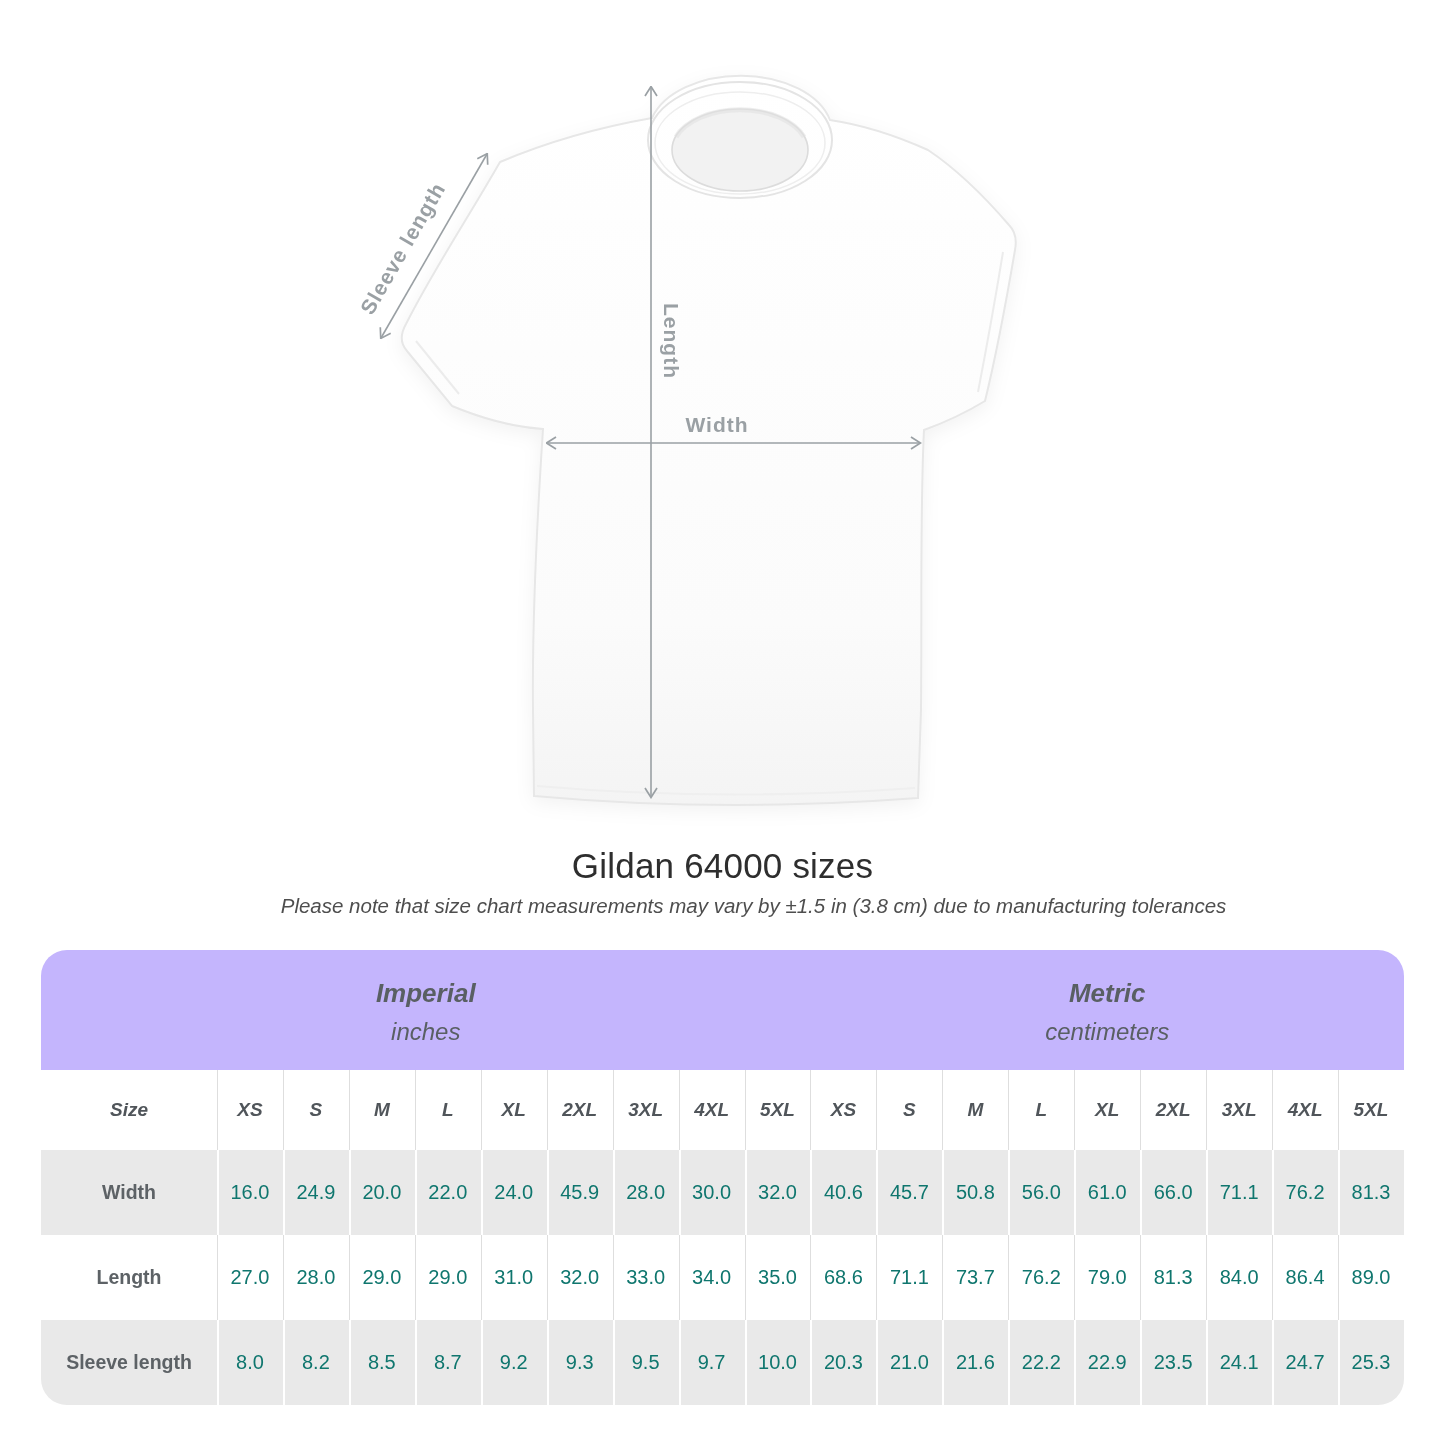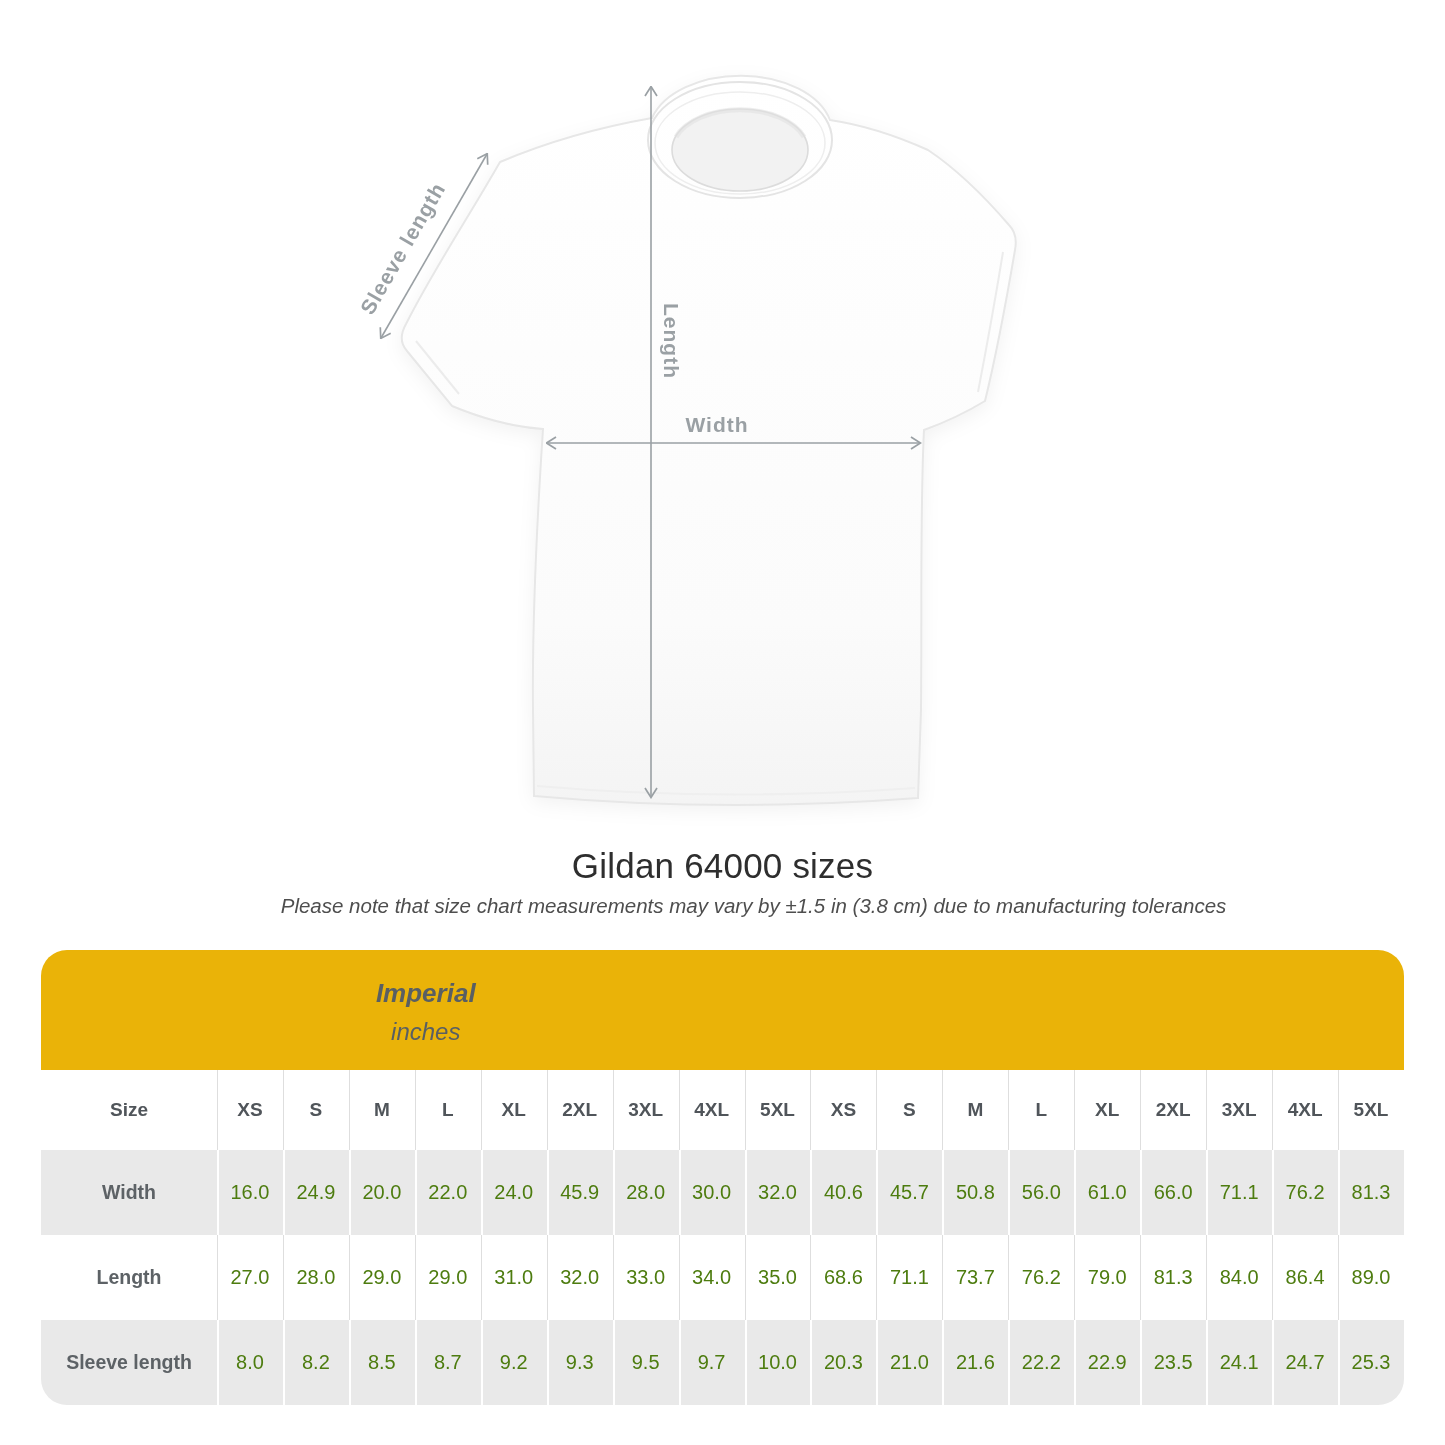--- a/index.html
+++ b/index.html
@@ -22,36 +22,36 @@
     text-align:center; font-size:20.5px; font-style:italic; color:#4e4e4e; margin:0;padding-left:31px;
   }
 
   
   .tbl {
     position:absolute; top:950px; left:41px; width:1363px; height:455px;
     border-radius:26px; overflow:hidden;
   }
   .band-row {
     display:grid; grid-template-columns: calc(176px + (100% - 176px) / 2) 1fr;
-    height:120px; background:#eab308;
+    height:120px; background:#c4b5fd;
   }
   .band-cell { display:flex; flex-direction:column; align-items:center; justify-content:center; gap:9px; padding-top:4px; }
   .band-title { font-size:26px; font-weight:bold; font-style:italic; color:#595f63; }
   .band-sub   { font-size:24px; font-style:italic; color:#595f63; }
 
   .row { display:grid; grid-template-columns: 176px repeat(18, 1fr); }
   .size-row { height:80px; background:#ffffff; }
   .data-row { height:85px; }
   .data-row.gray  { background:#e9e9e9; }
   .data-row.white { background:#ffffff; }
 
   .cell { display:flex; align-items:center; justify-content:center; }
-  .size-label, .size-head { font-size:19px; font-weight:bold; color:#50555a; }
+  .size-label, .size-head { font-size:19px; font-weight:bold; color:#50555a;font-style:italic; }
   .row-label { font-size:19.5px; font-weight:bold; color:#5d6266; }
-  .value { font-size:20px; color:#4d7c0f; }
+  .value { font-size:20px; color:#0f766e; }
 
   .size-row .size-head { box-shadow: inset 1px 0 0 #dedede; }
   .data-row.white .value { box-shadow: inset 1px 0 0 #dedede; }
   .data-row.gray  .value { box-shadow: inset 2px 0 0 #ffffff; }
 
   
   .ann-label { font-size:21px; font-weight:bold; fill:#9aa0a4; letter-spacing:1px; }
 </style>
 </head>
 <body>
@@ -114,20 +114,24 @@
 
   <h1 class="chart-title">Gildan 64000 sizes</h1>
   <p class="chart-note">Please note that size chart measurements may vary by ±1.5 in (3.8 cm) due to manufacturing tolerances</p>
 
   <div class="tbl">
 
     <div class="band-row">
       <div class="band-cell">
         <div class="band-title">Imperial</div>
         <div class="band-sub">inches</div>
+      </div>
+      <div class="band-cell">
+        <div class="band-title">Metric</div>
+        <div class="band-sub">centimeters</div>
       </div>
     </div>
 
     <div class="row size-row" id="size-row">
       <div class="cell size-label">Size</div>
 
     <div class="cell size-head">XS</div>
         <div class="cell size-head">S</div>
         <div class="cell size-head">M</div>
         <div class="cell size-head">L</div>

